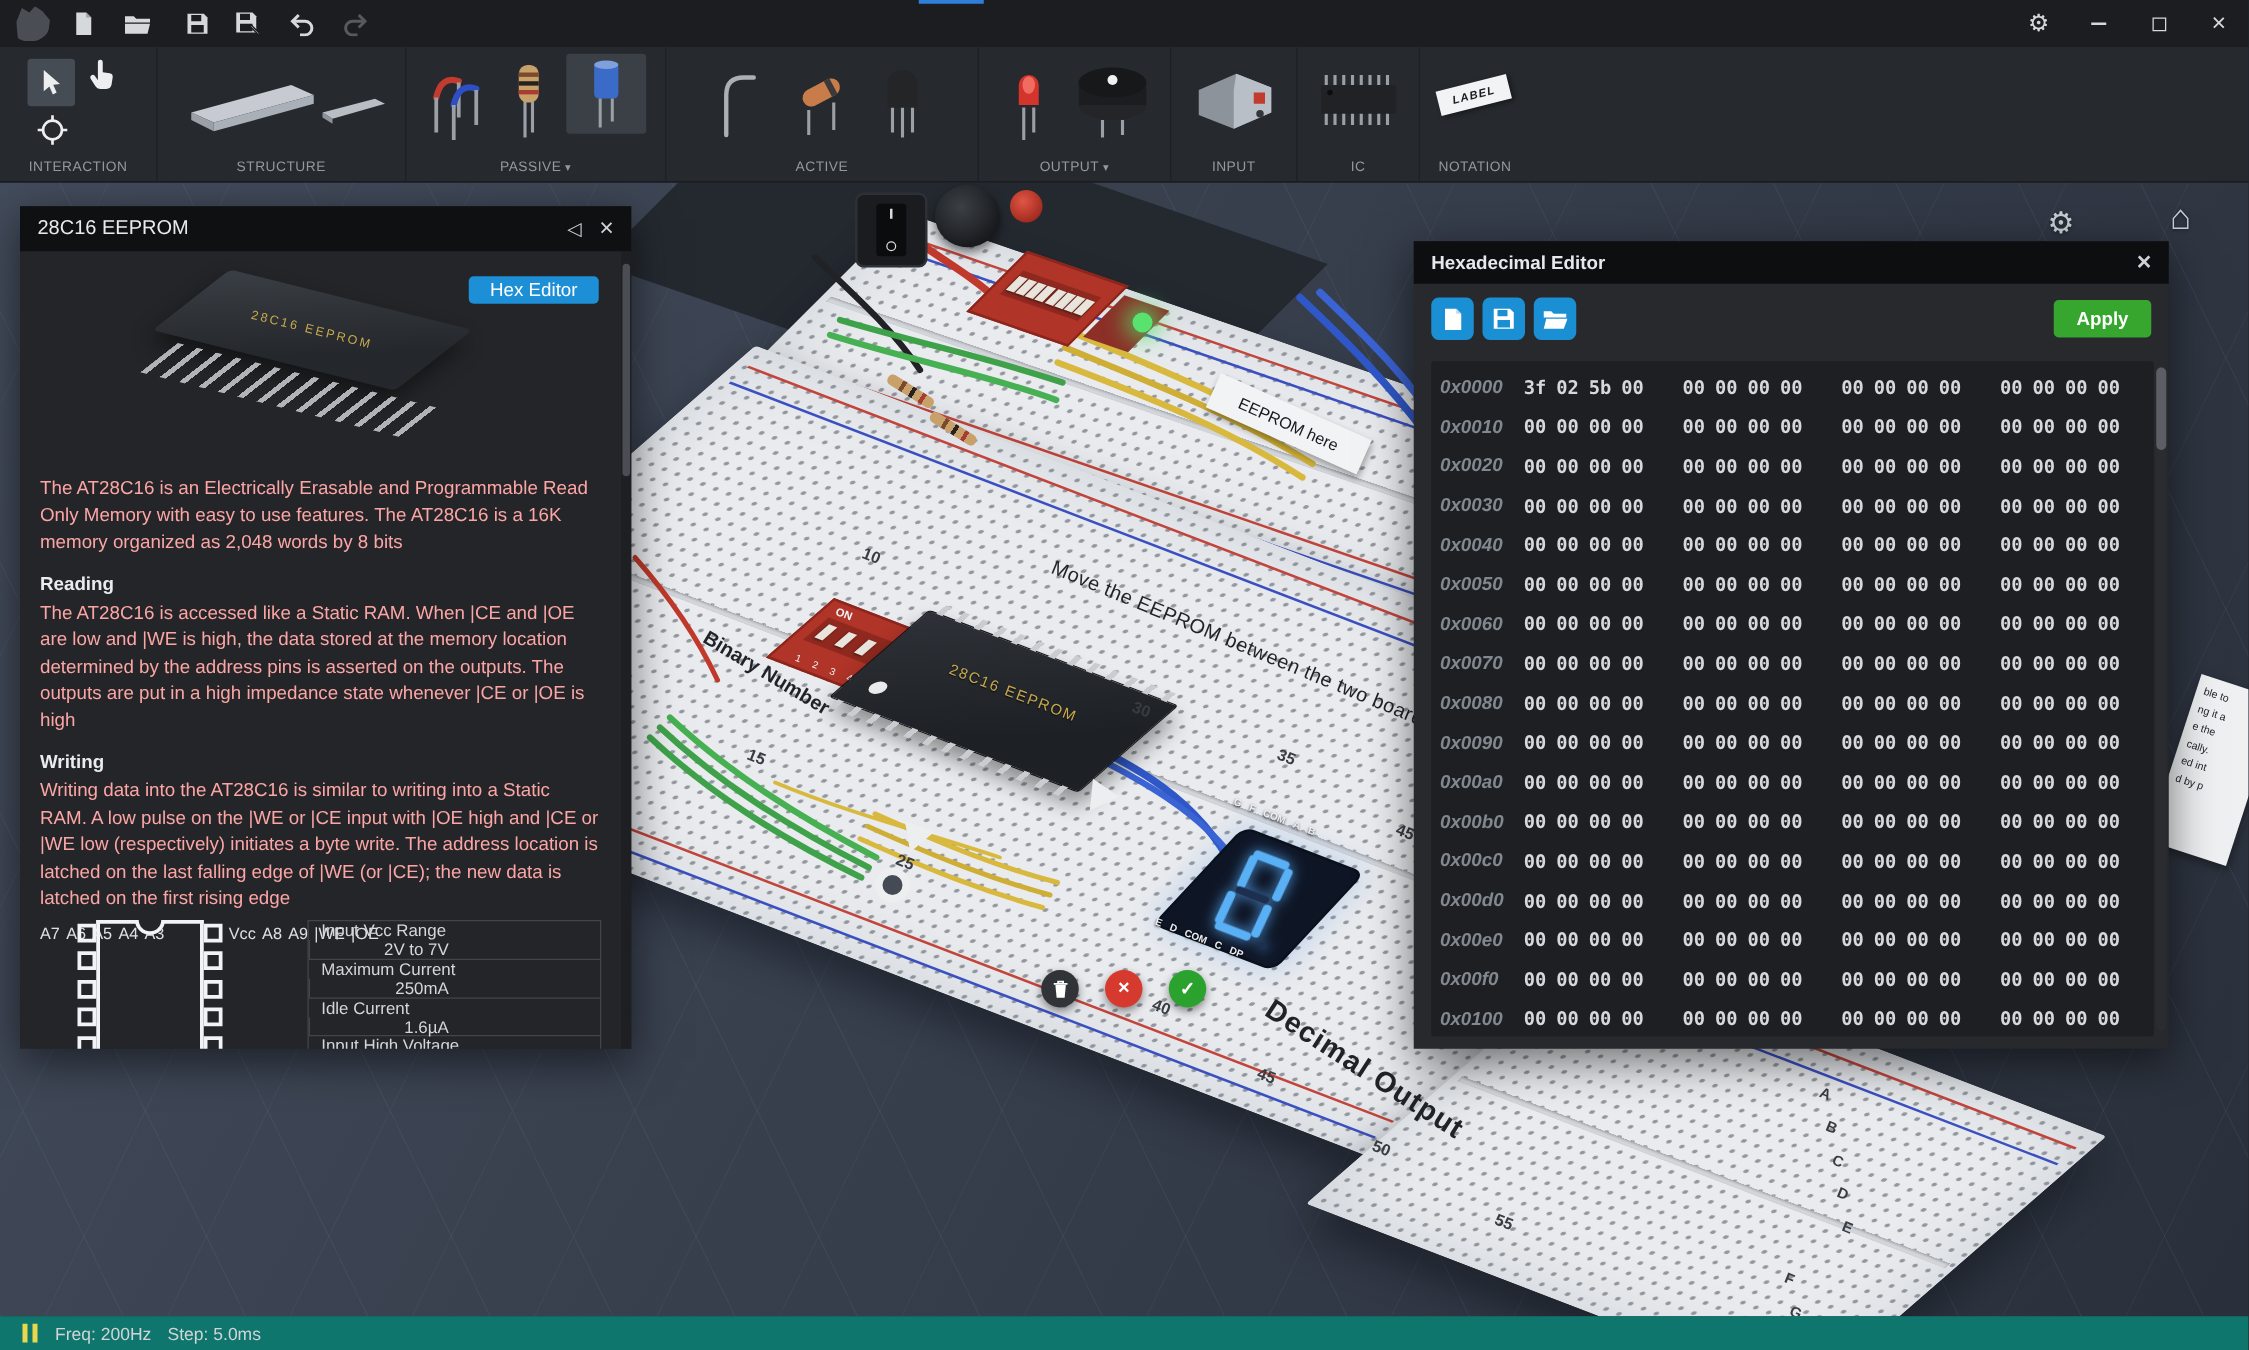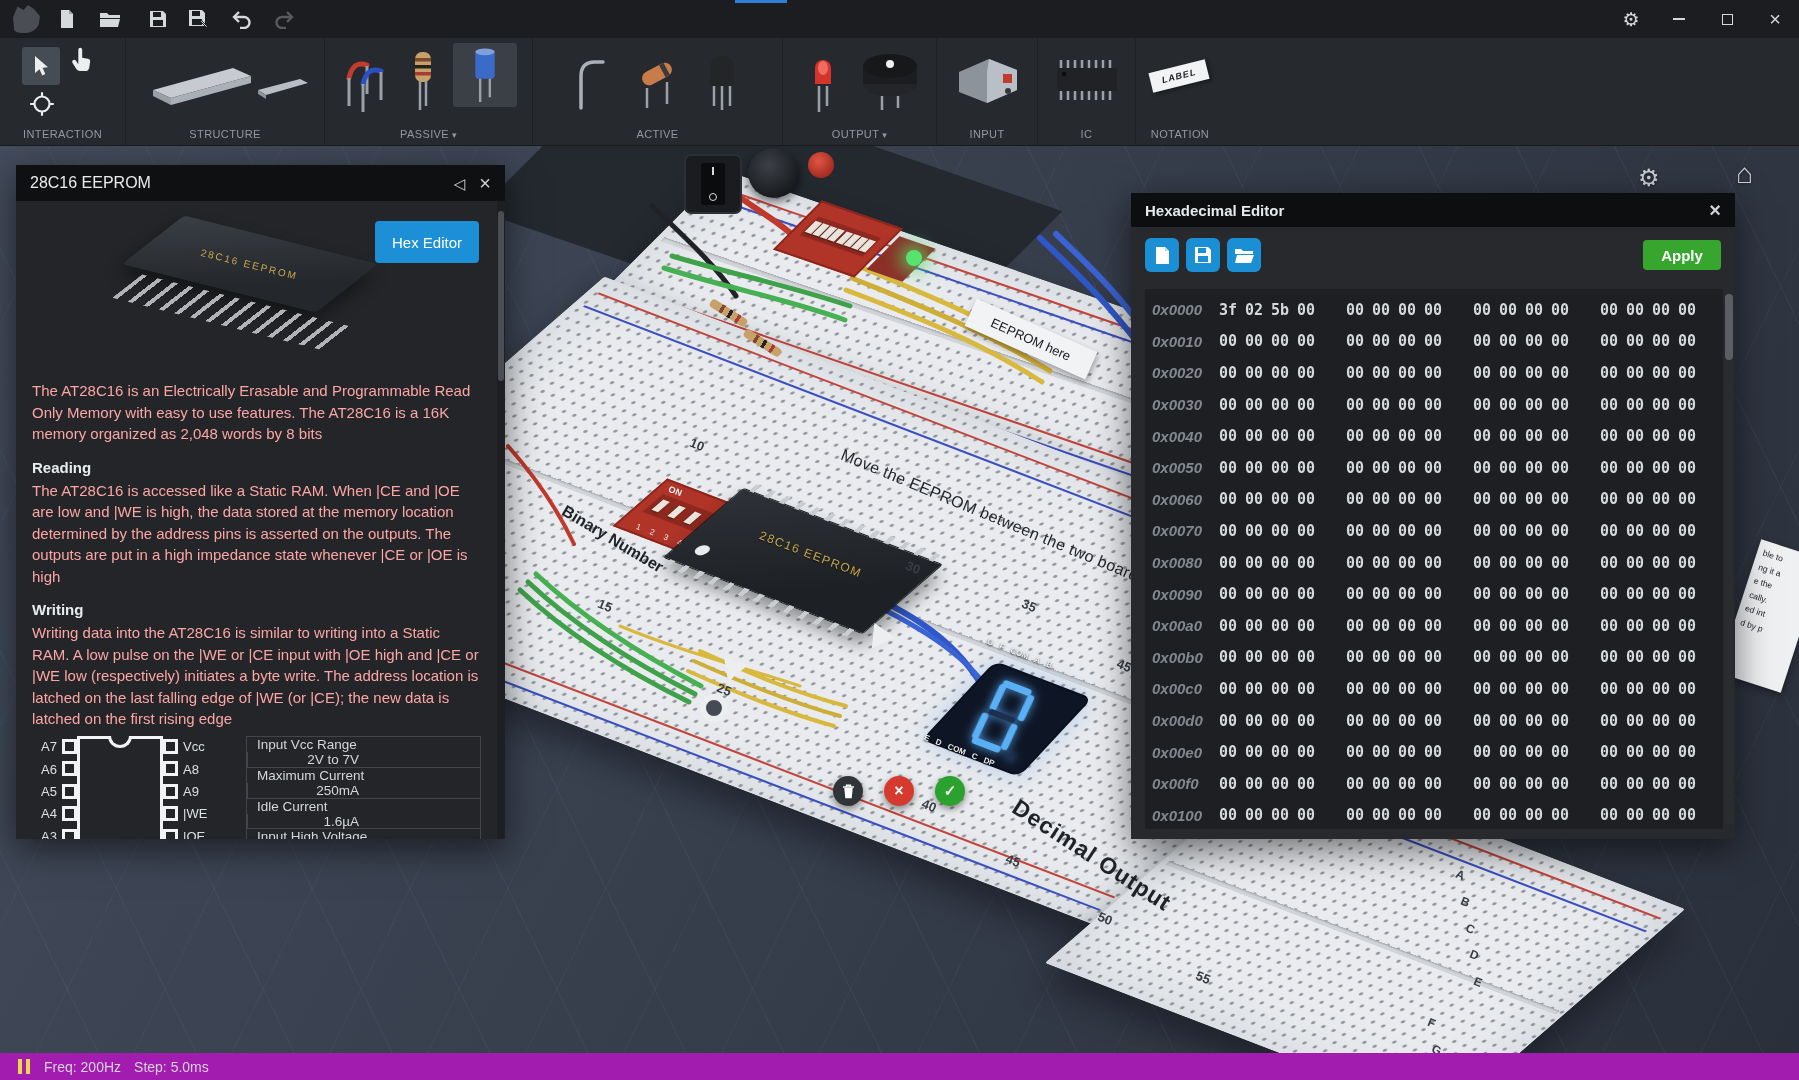--- a/index.html
+++ b/index.html
@@ -109,35 +109,35 @@
   .side-note div { font-size:8.5px; color:#23262b; white-space:nowrap; }
   .vp-icon { position:absolute; color:#c9ced4; z-index:5; cursor:pointer; text-shadow:0 1px 3px rgba(0,0,0,.5); }
 
   
   .info-panel { position:absolute; left:16px; top:165px; width:489px; height:674px; background:#232528; z-index:10; box-shadow:0 10px 34px rgba(0,0,0,.55); }
   .ip-header { height:36px; background:#0f1012; display:flex; align-items:center; padding:0 14px; color:#e8eaec; font-size:16px; }
   .ip-hicons { margin-left:auto; display:flex; align-items:center; gap:14px; }
   .ip-hicons .hic { color:#cfd3d6; cursor:pointer; font-size:15px; line-height:15px; }
   .ip-hicons .hic.x { font-size:20px; line-height:18px; }
   .ip-body { position:absolute; top:36px; left:0; right:8px; bottom:0; padding:0 16px; overflow:hidden; }
-  .hex-btn { position:absolute; top:20px; right:18px; width:104px; height:42px; background:#1d8fd6; border-radius:4px;
+  .hex-btn { position:absolute; top:20px; right:18px; width:104px; height:22px; background:#1d8fd6; border-radius:4px;
              color:#fff; font-size:15px; display:flex; align-items:center; justify-content:center; cursor:pointer; z-index:2; }
   .ip-chip { position:relative; height:150px; margin-top:8px; }
   .ip-chip-body { position:absolute; left:118px; top:24px; width:200px; height:62px; border-radius:4px;
     background:linear-gradient(160deg,#3a3f45,#24272b 70%); transform:rotate(14deg) skewX(-38deg);
     box-shadow:6px 10px 16px rgba(0,0,0,.45); display:flex; align-items:center; justify-content:center; }
   .ip-chip-body span { font-size:10px; letter-spacing:2px; color:#c9a94e; transform:skewX(38deg); }
   .ip-chip-legs { position:absolute; left:92px; top:88px; width:214px; height:30px; transform:rotate(14deg) skewX(-38deg);
     background:repeating-linear-gradient(90deg,#caccd1 0 5px,transparent 5px 16px); opacity:.85; }
   .ip-text { font-size:15px; line-height:21.5px; color:#fca5a5; margin-top:21px; }
   .ip-h { font-size:15px; font-weight:bold; color:#e9eced; margin-top:14px; }
   .ip-h + .ip-text { margin-top:4px; }
   .ip-bottom { display:flex; margin-top:6px; }
   .pinbox { display:flex; width:200px; flex-shrink:0; }
-  .pin-lbls { display:flex; flex-direction:column; width:30px; }
+  .pin-lbls { display:flex; flex-direction:row; width:30px; }
   .pin-lbls.r { width:36px; }
   .pin-lbls div { height:22.4px; display:flex; align-items:center; font-size:13px; color:#dde0e3; }
   .pin-lbls.l div { justify-content:flex-end; padding-right:5px; }
   .pin-lbls.r div { justify-content:flex-start; padding-left:5px; }
   .pin-sqs { display:flex; flex-direction:column; margin-top:3.5px; }
   .pin-sq { width:15px; height:15px; border:3px solid #f1f3f5; margin-bottom:7.4px; }
   .chip-outline { width:86px; height:160px; border:3px solid #f1f3f5; border-bottom:none; position:relative; }
   .notch { position:absolute; top:-3px; left:50%; transform:translateX(-50%); width:24px; height:12px; background:#232528;
            border:3px solid #f1f3f5; border-top:none; border-radius:0 0 24px 24px; }
   .spec-table { margin-left:14px; width:272px; border:1px solid #42464b; align-self:flex-start; }
@@ -160,21 +160,21 @@
   .hp-grid { position:absolute; left:14px; right:12px; top:96px; bottom:10px; background:#1d1f22; border-radius:2px; padding-top:5px; overflow:hidden; }
   .hex-row { display:flex; align-items:center; height:31.6px; font-family:"DejaVu Sans Mono", monospace; font-size:15px; color:#d6d9dc; padding-left:7px; }
   .hex-addr { width:58px; font-family:"Liberation Sans", sans-serif; font-style:italic; color:#82888f; font-size:15px; }
   .hex-byte { width:26px; text-align:center; cursor:text; }
   .hex-byte.first { margin-left:5px; }
   .hex-byte.grp { margin-left:23px; }
   .hp-scroll { position:absolute; right:2px; top:4px; bottom:4px; width:8px; background:#2a2c30; border-radius:4px; cursor:pointer; }
   .hp-thumb { position:absolute; top:1px; left:0; width:8px; height:66px; background:#5b5f65; border-radius:4px; }
 
   
-  .statusbar { position:absolute; left:0; right:0; bottom:0; height:27px; background:#a21caf; z-index:30; display:flex; align-items:center; color:#d2d5d8; font-size:14px; }
+  .statusbar { position:absolute; left:0; right:0; bottom:0; height:27px; background:#0f766e; z-index:30; display:flex; align-items:center; color:#d2d5d8; font-size:14px; }
   .pause { display:flex; gap:4px; margin-left:18px; margin-right:14px; }
   .pause i { width:4px; height:15px; background:#e9d84b; display:block; }
   .status-step { margin-left:13px; }
 </style>
 </head>
 <body>
 
 <div id="app">
 
   <div class="titlebar">

